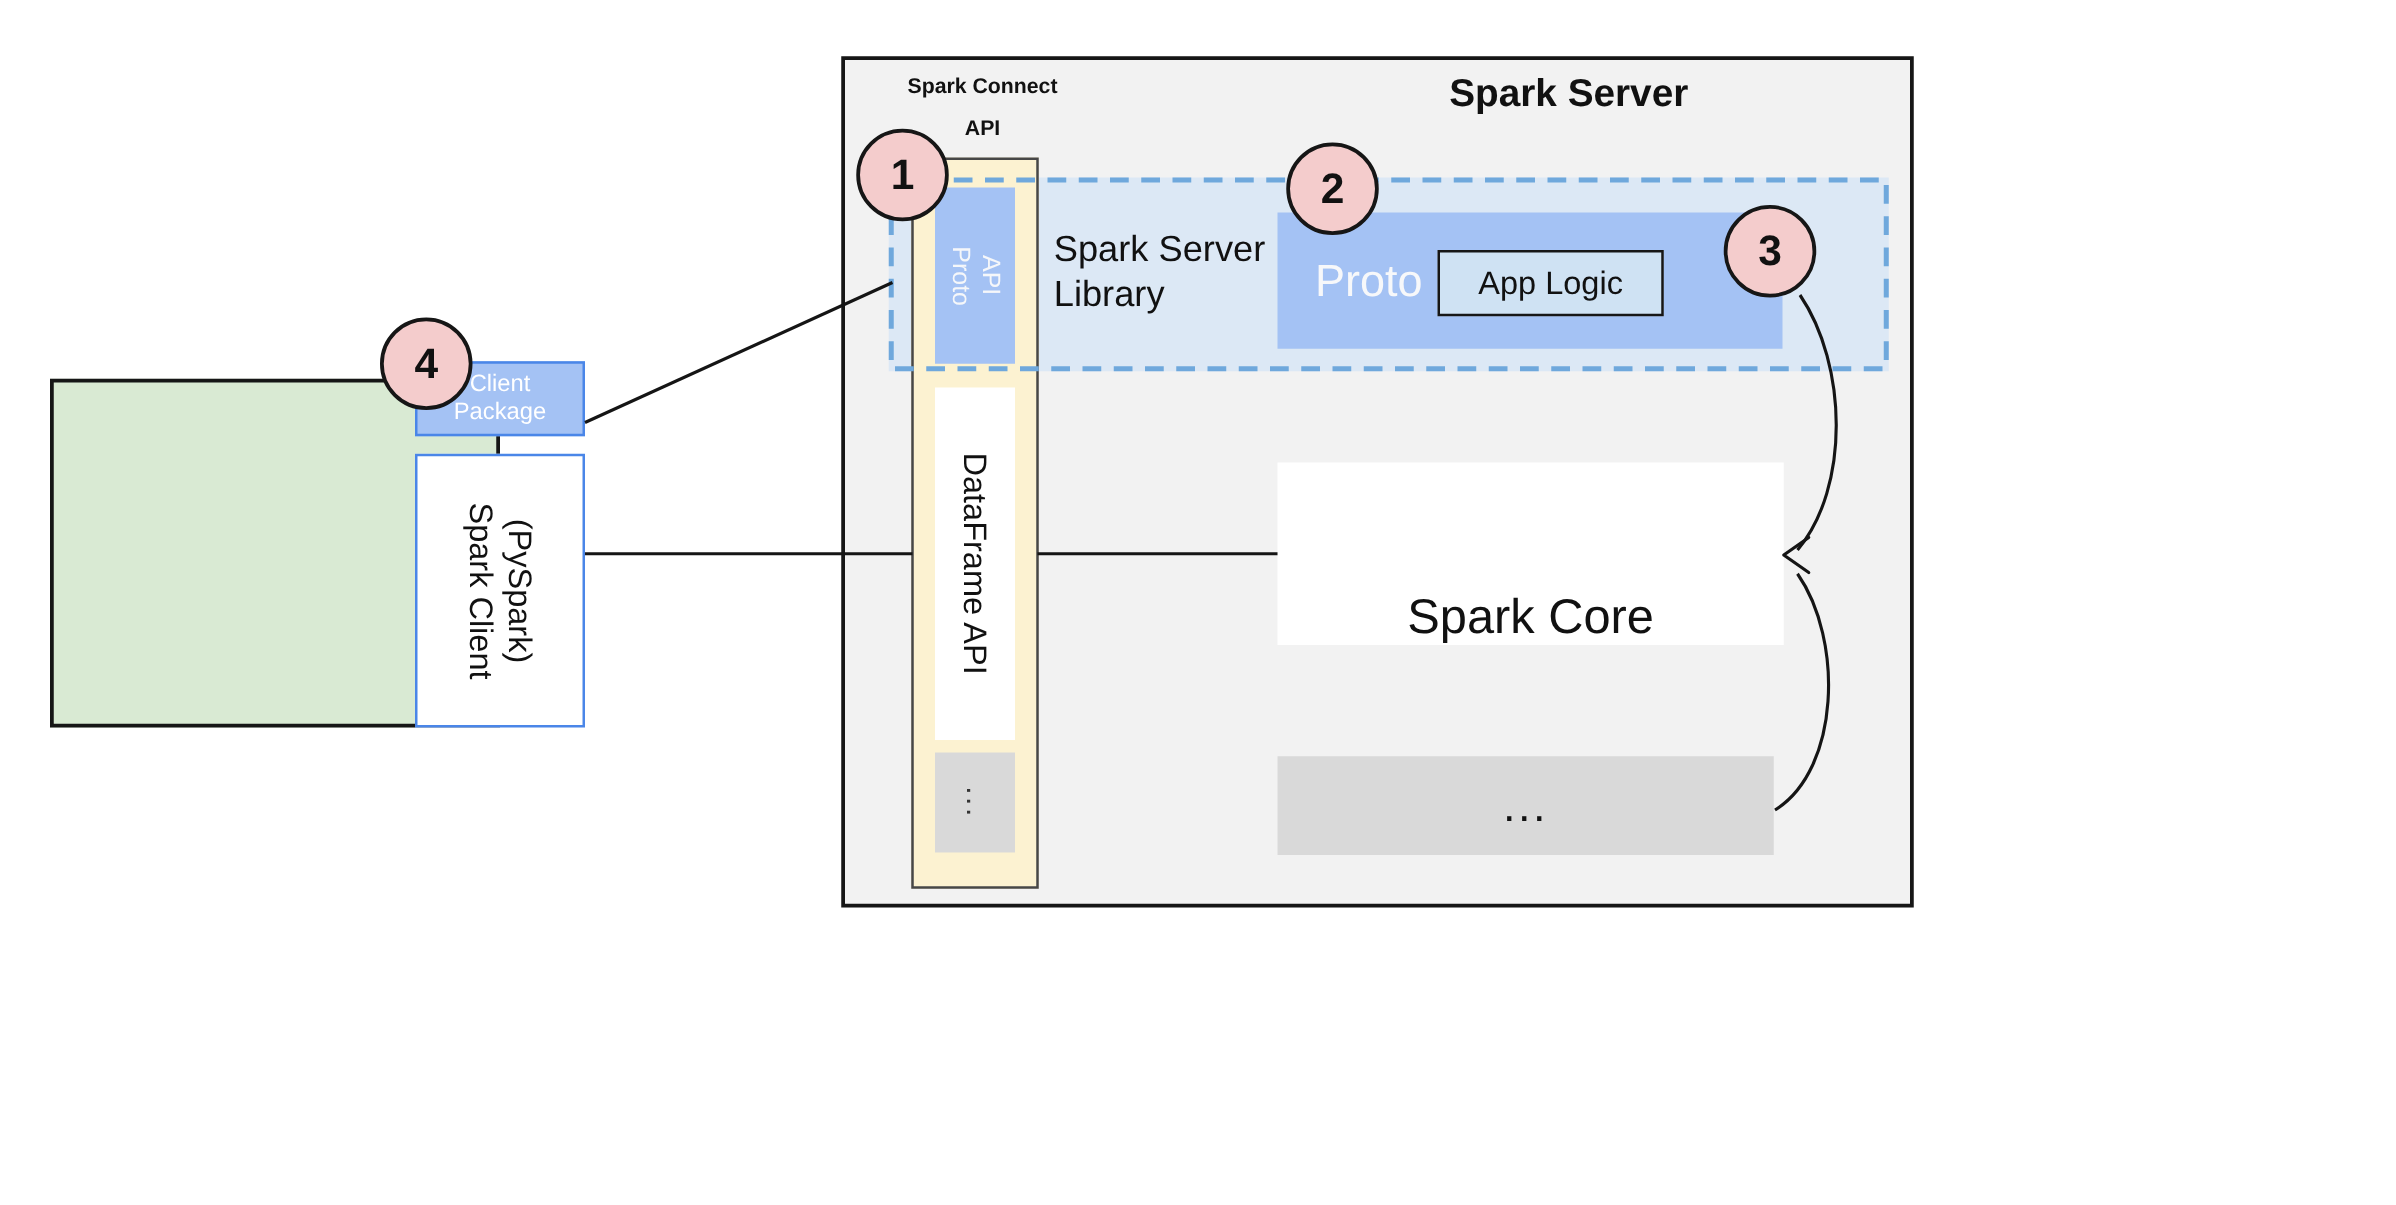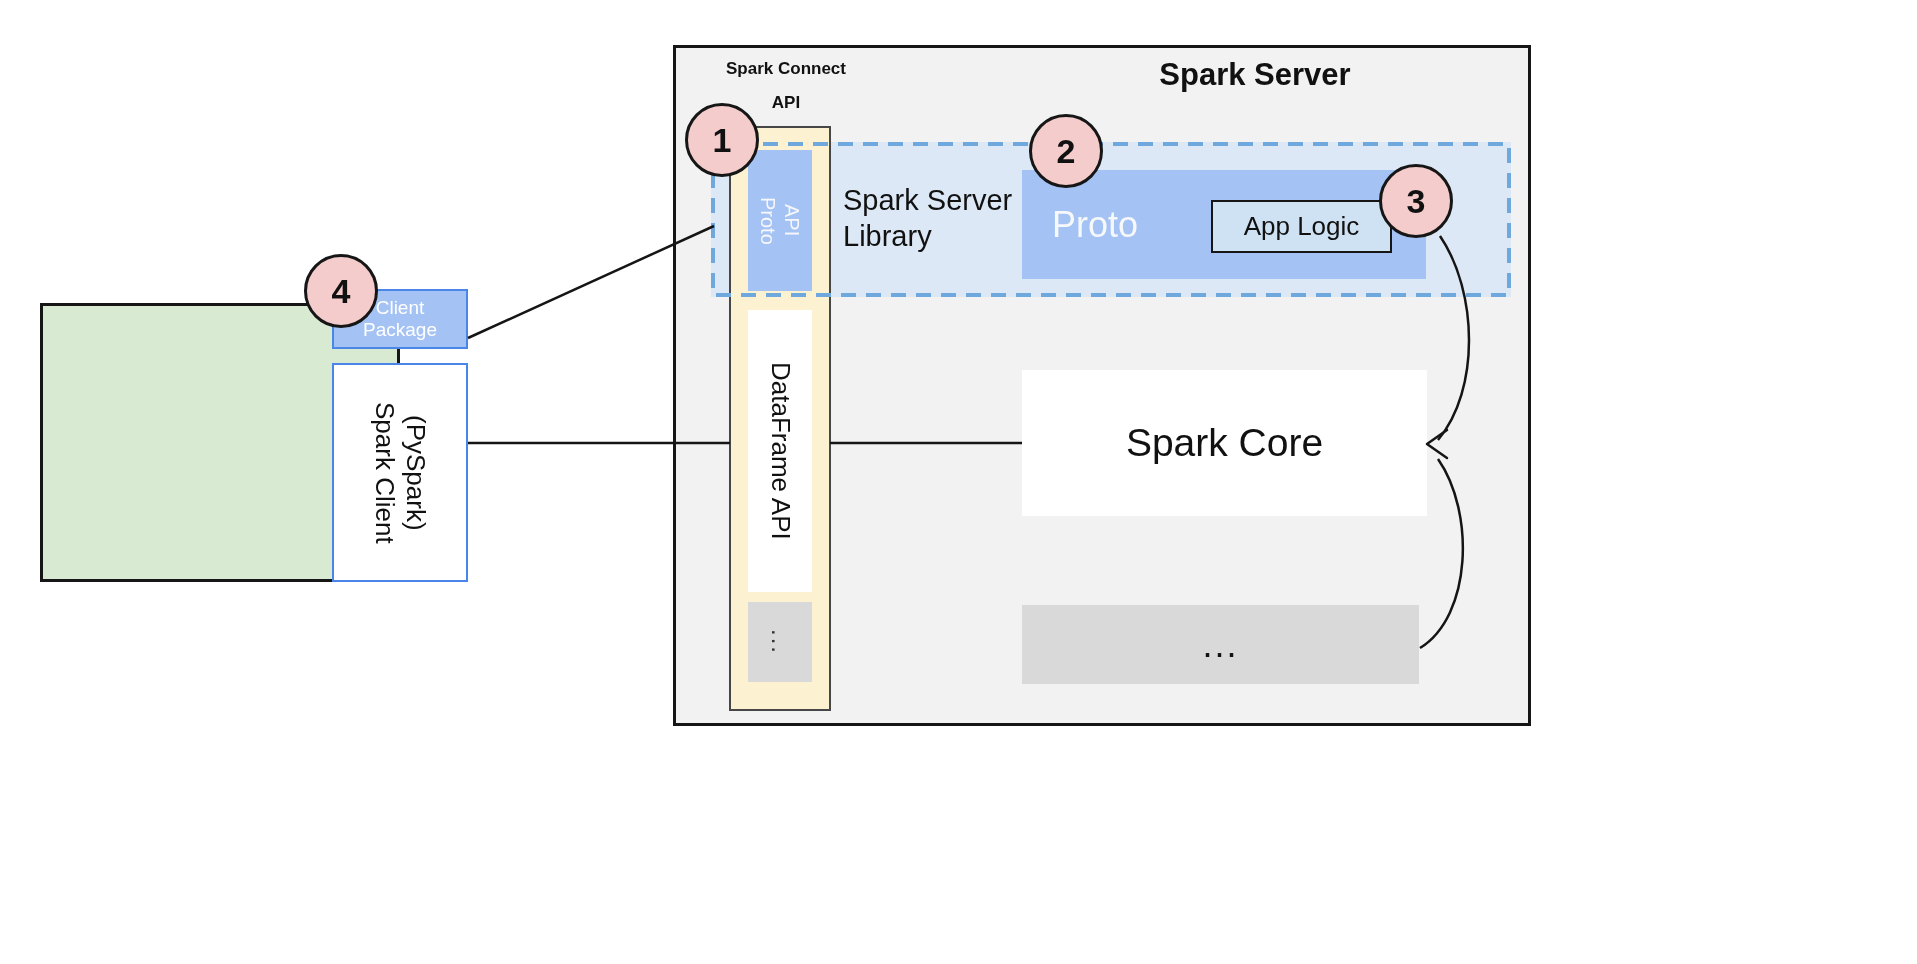--- a/index.html
+++ b/index.html
@@ -19,24 +19,24 @@
 
   #server-box   { left: 673px; top: 45px;  width: 858px; height: 681px; background: #f2f2f2; border: 3px solid #161616; }
   #server-title { left: 1020px; top: 54px; width: 470px; height: 42px; font-size: 31px; font-weight: bold; }
   #connect-api  { left: 664px; top: 52px;  width: 244px; font-size: 17px; line-height: 34px; text-align: center; font-weight: bold; }
 
   #library-fill { left: 711px; top: 142px; width: 800px; height: 155px; background: #dce8f5; }
   #library-label{ left: 843px; top: 182px; width: 270px; font-size: 29px; line-height: 36px; text-align: left; }
 
   #plugin-box   { left: 1022px; top: 170px; width: 404px; height: 109px; background: #a4c2f4;
                   display: flex; align-items: center; padding-left: 30px; font-size: 36px; color: #f7f8fa; }
-  #app-logic    { left: 1211px; top: 200px; width: 181px; height: 53px; background: #cfe2f3;
+  #app-logic    { left: 1150px; top: 200px; width: 181px; height: 53px; background: #cfe2f3;
                   border: 2px solid #161616; font-size: 26px; }
 
-  #spark-core      { left: 1022px; top: 370px; width: 405px; height: 146px; background: #ffffff; font-size: 39px; }
+  #spark-core      { left: 1022px; top: 370px; width: 405px; height: 146px; background: #ffffff; font-size: 39px; align-items: flex-end; }
   #server-ellipsis { left: 1022px; top: 605px; width: 397px; height: 79px; background: #d9d9d9;
                      font-size: 36px; letter-spacing: 2px; }
 
   #column       { left: 729px; top: 126px; width: 102px; height: 585px; background: #fcf2d1; border: 2px solid #474747; }
   #proto        { left: 748px; top: 150px; width: 64px; height: 141px; background: #a4c2f4;
                   color: #f5f7fa; font-size: 20px; }
   #dataframe    { left: 748px; top: 310px; width: 64px; height: 282px; background: #ffffff; font-size: 26px; }
   #col-ellipsis { left: 748px; top: 602px; width: 64px; height: 80px; background: #d9d9d9;
                   font-size: 24px; letter-spacing: 2px; color: #333333; }
 

